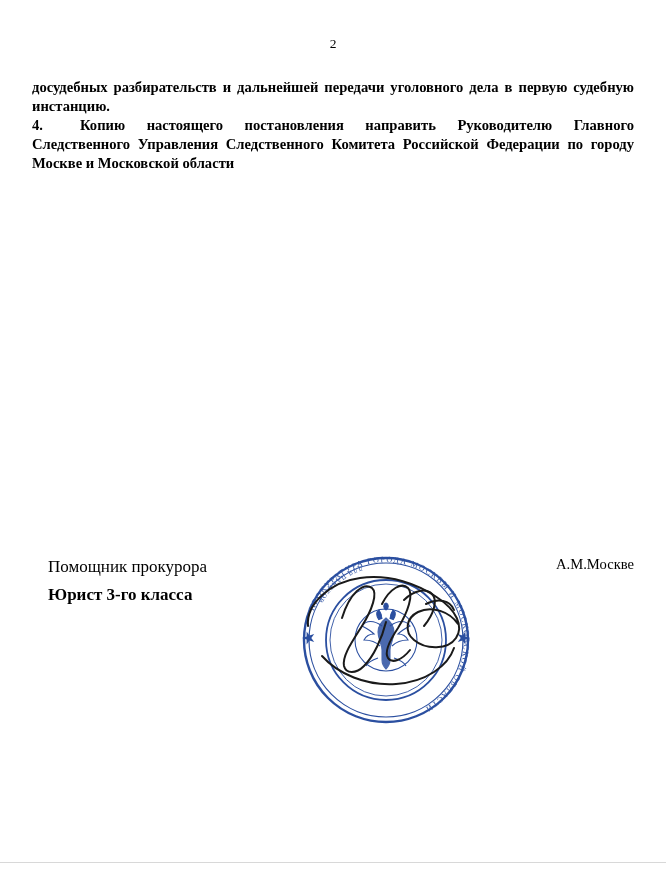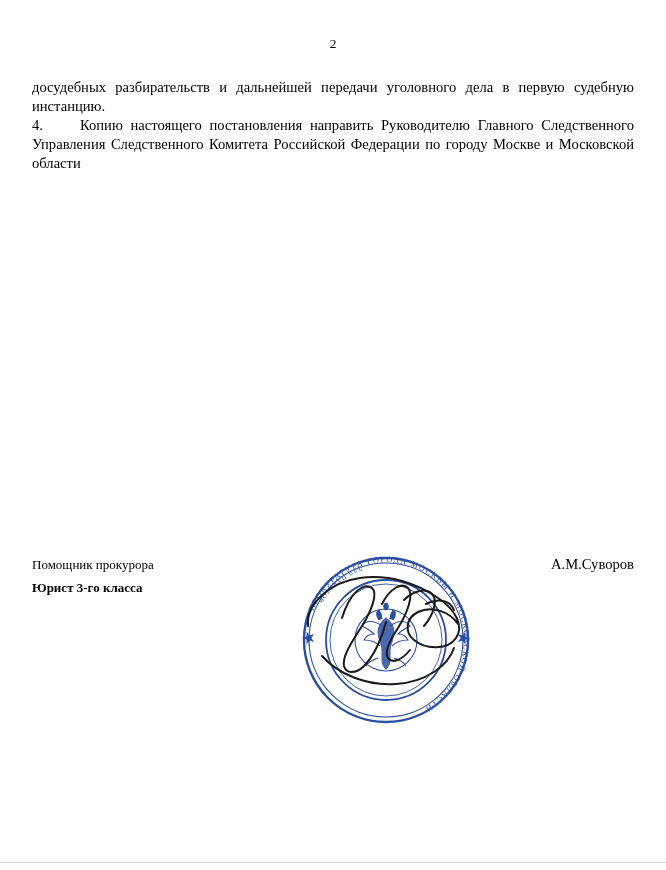--- a/index.html
+++ b/index.html
@@ -28,20 +28,21 @@
     width: 666px;
     text-align: center;
     font-size: 13.5px;
     font-family: "Liberation Serif", serif;
   }
   .body-text {
     position: absolute;
     top: 78px;
     left: 32px;
     width: 602px;
+    font-weight: bold;
   }
   .para {
     font-size: 14.6px;
     line-height: 1.30;
     text-align: justify;
     text-justify: inter-word;
     margin: 0 0 0 0;
     hyphens: none;
   }
   .para .num {
@@ -56,23 +57,23 @@
     padding-left: 0;
   }
   .signature-block {
     position: absolute;
     left: 32px;
     top: 556px;
     width: 602px;
   }
   .sig-left {
     position: absolute;
-    left: 0;
+    left: 16px;
     top: 0;
-    font-size: 13px;
+    font-size: 17px;
     line-height: 1.32;
     width: 330px;
   }
   .sig-left .l3 {
     margin-top: 6px;
     font-weight: bold;
   }
   .sig-right {
     position: absolute;
     right: 0;
@@ -115,21 +116,21 @@
     <p class="para para-numbered"><span class="num">4.</span><span>Копию настоящего постановления направить Руководителю Главного Следственного Управления Следственного Комитета Российской Федерации по городу Москве и Московской области</span></p>
 
 
   </div>
 
   <div class="signature-block">
     <div class="sig-left">
       <div class="l1">Помощник прокурора</div>
       <div class="l3">Юрист 3-го класса</div>
     </div>
-    <div class="sig-right">А.М.Суворов</div>
+    <div class="sig-right">А.М.Москве</div>
   </div>
 
   <div class="stamp">
     <svg width="200" height="190" viewBox="0 0 200 190" xmlns="http://www.w3.org/2000/svg">
       <defs>
         <path id="outerArc" d="M 100,100 m -78,0 a 78,78 0 1,1 156,0 a 78,78 0 1,1 -156,0"></path>
         <path id="outerArcRev" d="M 100,100 m 78,0 a 78,78 0 1,0 -156,0 a 78,78 0 1,0 156,0"></path>
       </defs>
 
       <circle cx="100" cy="100" r="82" fill="none" stroke="#2b4fa0" stroke-width="2.4"></circle>

